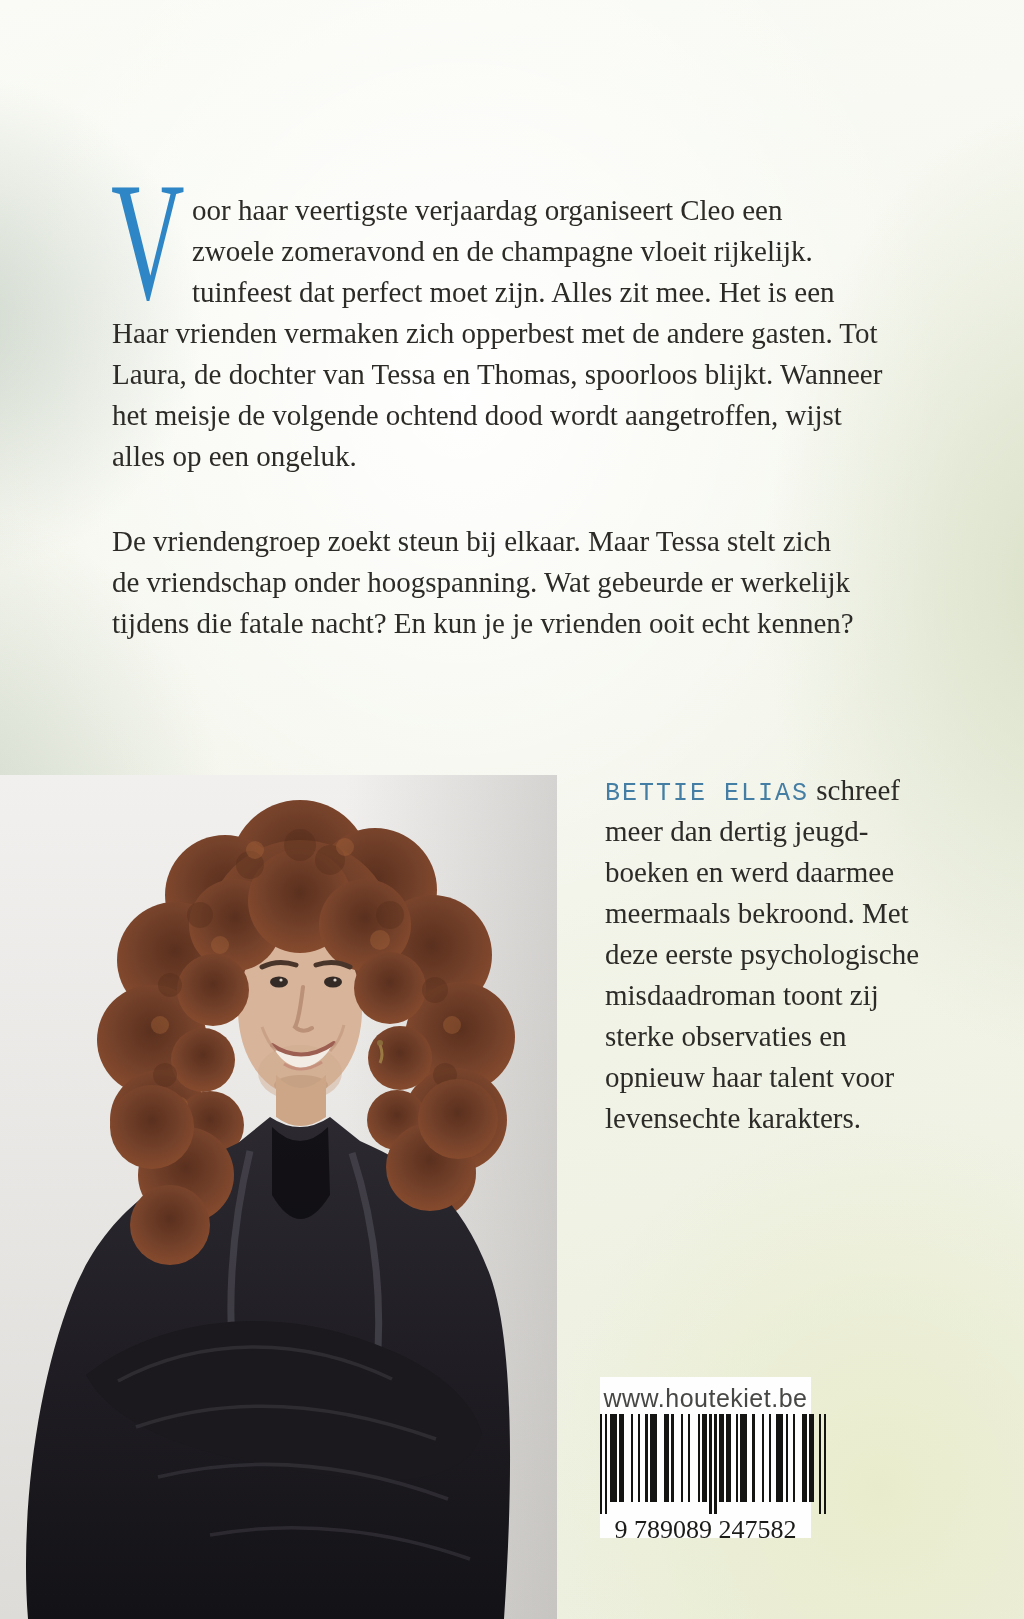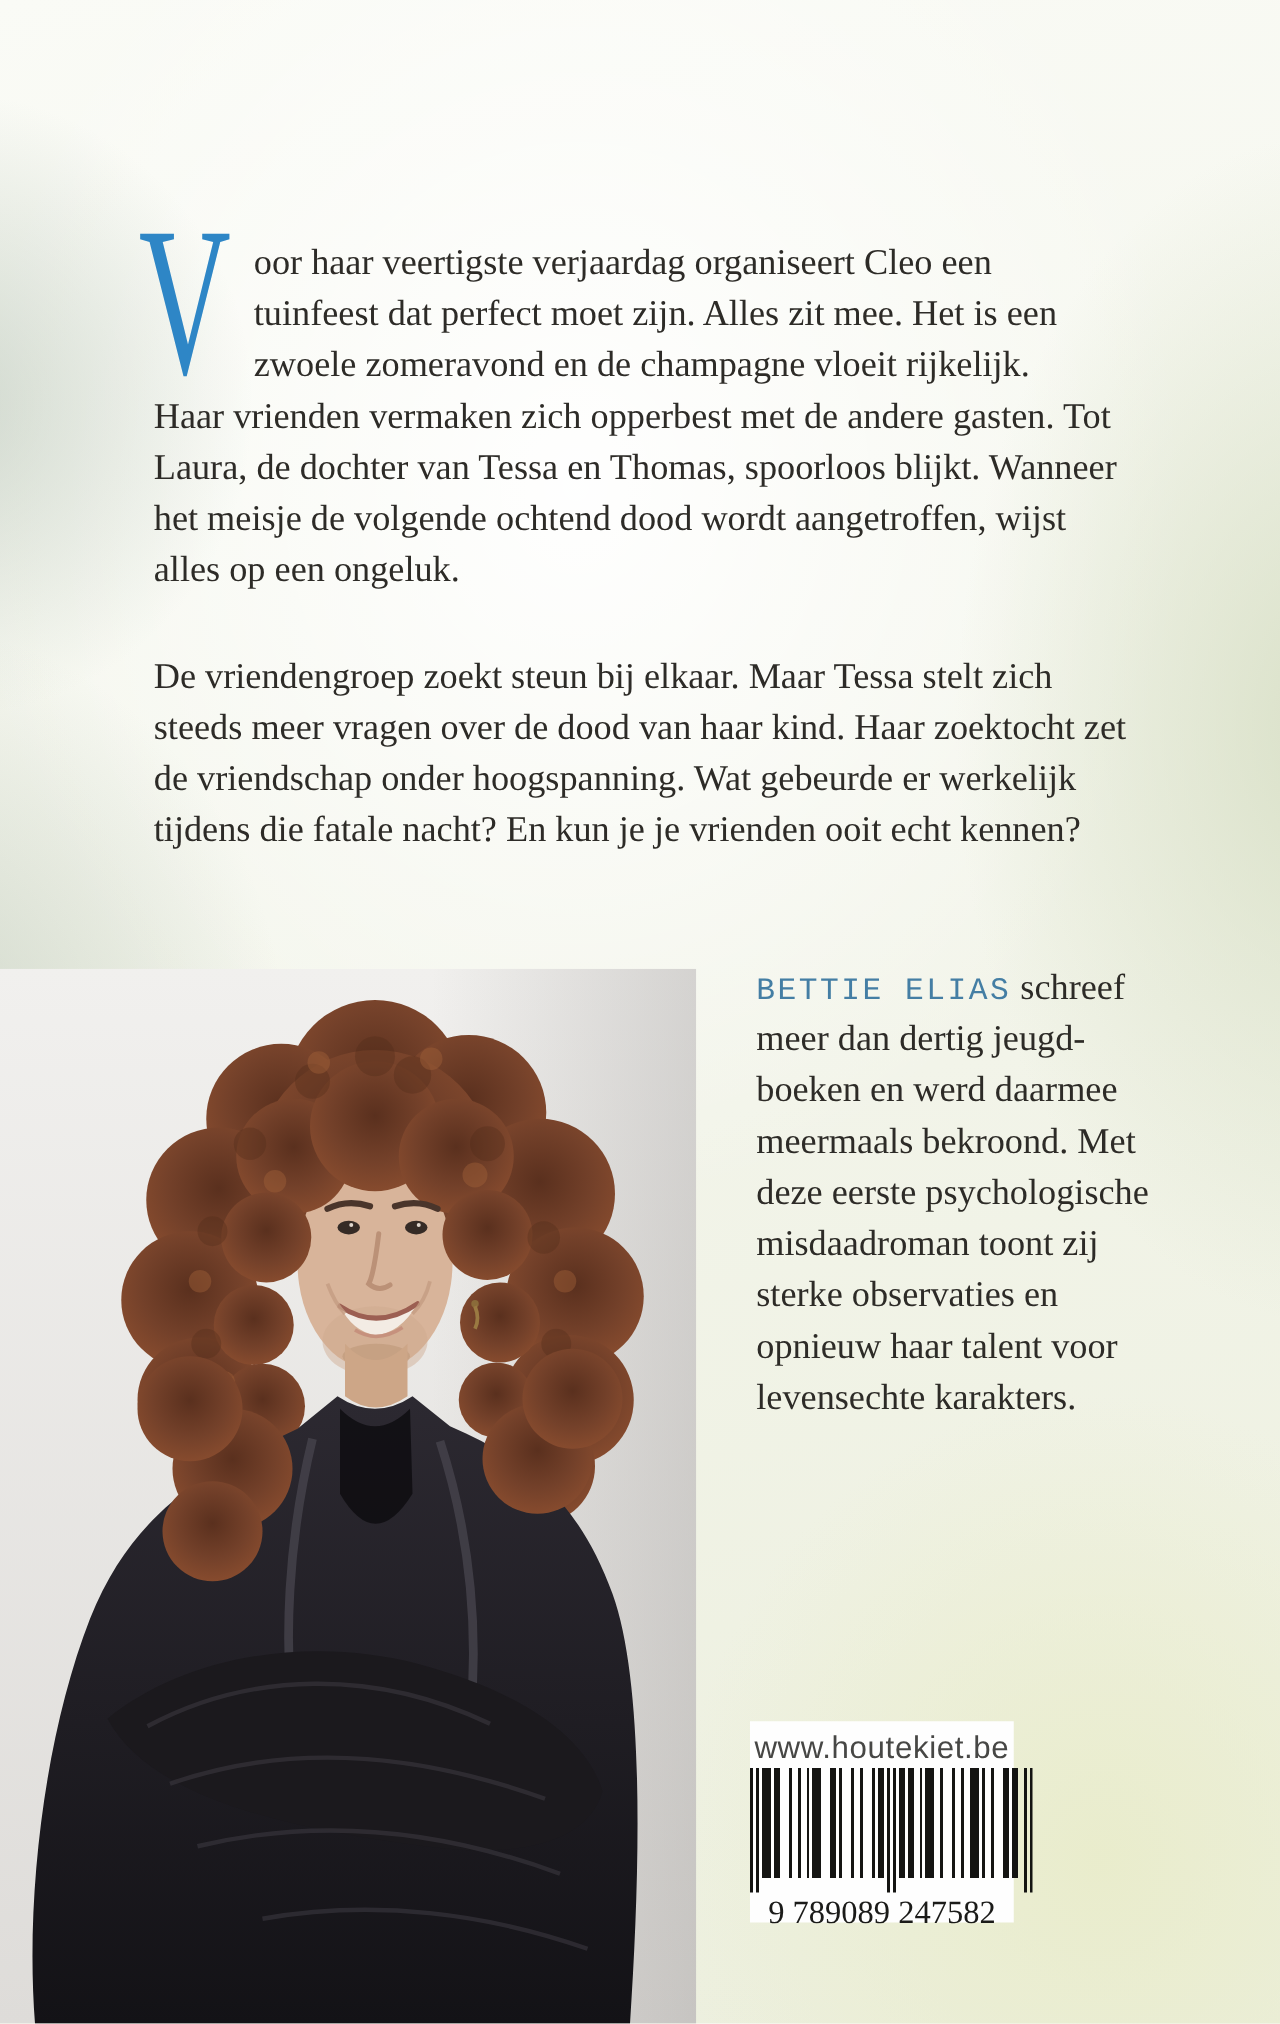--- a/index.html
+++ b/index.html
@@ -7,21 +7,21 @@
     position:relative;width:1024px;height:1619px;overflow:hidden;
     font-family:"Liberation Serif",serif;color:var(--body-text,#2d2b27);
     background:
       radial-gradient(46% 32% at 86% 92%, rgba(233,236,203,0.95), rgba(233,236,203,0) 72%),
       radial-gradient(42% 42% at 104% 36%, rgba(213,221,194,0.85), rgba(213,221,194,0) 70%),
       radial-gradient(34% 22% at -4% 20%, rgba(176,190,176,0.55), rgba(176,190,176,0) 70%),
       radial-gradient(42% 30% at -7% 52%, rgba(163,178,160,0.45), rgba(163,178,160,0) 70%),
       radial-gradient(62% 46% at 45% 24%, rgba(255,255,255,0.95), rgba(255,255,255,0) 78%),
       linear-gradient(168deg,#fafbf6 0%,#f2f4e9 55%,#ecefdd 100%);
   }
-  .synopsis{position:absolute;left:123px;width:810px;font-size:29px;}
+  .synopsis{position:absolute;left:112px;width:810px;font-size:29px;}
   .syn-line{height:41px;line-height:41px;white-space:nowrap;}
   .syn-line.indent{padding-left:80px;}
   .dropcap{
     position:absolute;left:111px;top:156px;font-size:170px;line-height:1;
     color:var(--drop-cap-blue,#2e86c6);transform:scaleX(0.60);transform-origin:left top;
     font-family:"Liberation Serif",serif;
   }
   .para1{top:190px;}
   .para2{top:521px;}
   .bio{position:absolute;left:605px;top:770px;width:320px;font-size:29px;}
@@ -47,31 +47,30 @@
 </style>
 </head>
 <body>
 
 <div class="page">
 
   <span class="dropcap">V</span>
 
   <section class="synopsis para1">
     <div class="syn-line indent">oor haar veertigste verjaardag organiseert Cleo een</div>
+    <div class="syn-line indent">zwoele zomeravond en de champagne vloeit rijkelijk.</div>
     <div class="syn-line indent">tuinfeest dat perfect moet zijn. Alles zit mee. Het is een</div>
-    <div class="syn-line indent">zwoele zomeravond en de champagne vloeit rijkelijk.</div>
     <div class="syn-line">Haar vrienden vermaken zich opperbest met de andere gasten. Tot</div>
     <div class="syn-line">Laura, de dochter van Tessa en Thomas, spoorloos blijkt. Wanneer</div>
     <div class="syn-line">het meisje de volgende ochtend dood wordt aangetroffen, wijst</div>
     <div class="syn-line">alles op een ongeluk.</div>
   </section>
 
   <section class="synopsis para2">
     <div class="syn-line">De vriendengroep zoekt steun bij elkaar. Maar Tessa stelt zich</div>
-    <div class="syn-line">steeds meer vragen over de dood van haar kind. Haar zoektocht zet</div>
     <div class="syn-line">de vriendschap onder hoogspanning. Wat gebeurde er werkelijk</div>
     <div class="syn-line">tijdens die fatale nacht? En kun je je vrienden ooit echt kennen?</div>
   </section>
 
   <aside class="bio">
     <div class="bio-line">
       <span class="author-name">BETTIE ELIAS</span><span> schreef</span>
     </div>
     <div class="bio-line">meer dan dertig jeugd-</div>
     <div class="bio-line">boeken en werd daarmee</div>

